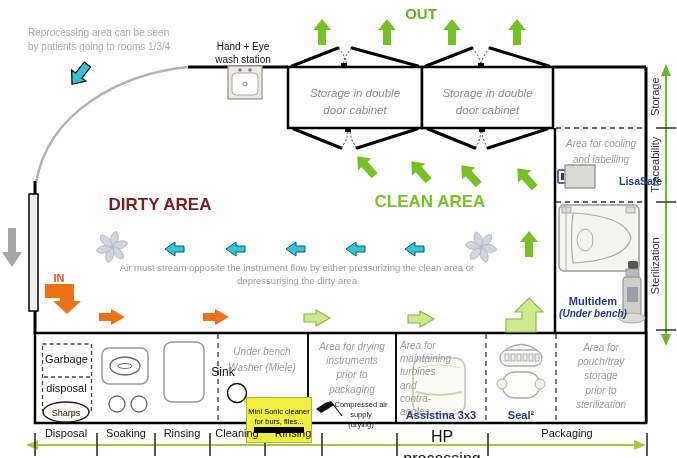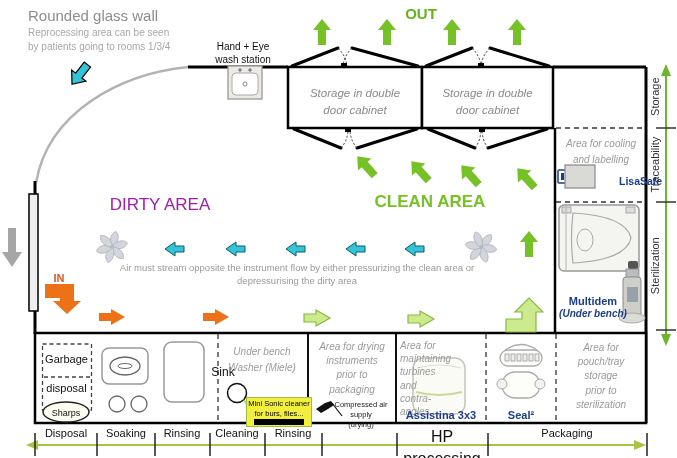--- a/index.html
+++ b/index.html
@@ -232,29 +232,28 @@
     <polygon points="666,64 661,76 671,76" fill="#6cb52c"></polygon>
     <polygon points="666,346 661,334 671,334" fill="#6cb52c"></polygon>
     <g stroke="#333" stroke-width="1.5">
       <path d="M656,128 H676"></path>
           <path d="M656,202 H676"></path>
           <path d="M656,330 H676"></path>
     </g>
   </g>
 </svg>
 
-<div class="t" style="left:28px;top:5px;width:170px;font-size:15px;color:#8c8c8c;">Rounded glass wall</div>
 <div class="t" style="left:28px;top:26px;width:180px;font-size:10px;color:#a8a8a8;line-height:1.35;">Reprocessing area can be seen
 by patients going to rooms 1/3/4</div>
 <div class="t c" style="left:212px;top:41px;width:62px;font-size:10px;line-height:1.25;">Hand + Eye
 wash station</div>
 
 <div class="t c" style="left:396px;top:3px;width:50px;font-size:15px;font-weight:bold;color:#64b41e;">OUT</div>
 <div class="t c" style="left:48px;top:271px;width:22px;font-size:11px;font-weight:bold;color:#e8541a;">IN</div>
-<div class="t c" style="left:100px;top:193px;width:120px;font-size:17px;font-weight:normal;color:#a21caf;">DIRTY AREA</div>
+<div class="t c" style="left:100px;top:193px;width:120px;font-size:17px;font-weight:bold;color:#7f1d1d;">DIRTY AREA</div>
 <div class="t c" style="left:372px;top:190px;width:116px;font-size:17px;font-weight:bold;color:#76c226;">CLEAN AREA</div>
 <div class="t c" style="left:92px;top:261px;width:410px;font-size:9.5px;color:#9a9a9a;">Air must stream opposite the instrument flow by either pressurizing the clean area or depressurising the dirty area</div>
 
 <div class="t c ig" style="left:292px;top:85px;width:126px;font-size:11.5px;line-height:1.45;color:#8a8a8a;">Storage in double
 door cabinet</div>
 <div class="t c ig" style="left:424px;top:85px;width:127px;font-size:11.5px;line-height:1.45;color:#8a8a8a;">Storage in double
 door cabinet</div>
 
 <div class="t c ig" style="left:558px;top:136px;width:86px;font-size:10px;line-height:1.55;">Area for cooling
 and labelling</div>
@@ -271,21 +270,21 @@
 <div class="t c rot" style="left:611px;top:157px;width:90px;font-size:11px;color:#333;">Traceability</div>
 <div class="t c rot" style="left:611px;top:258px;width:90px;font-size:11px;color:#333;">Sterilization</div>
 
 <div class="t c" style="left:42px;top:352px;width:49px;font-size:11px;">Garbage</div>
 <div class="t c" style="left:42px;top:381px;width:49px;font-size:11px;">disposal</div>
 <div class="t c" style="left:44px;top:407px;width:44px;font-size:9px;">Sharps</div>
 <div class="t c" style="left:164px;top:364px;width:40px;font-size:12px;padding-left:39px;">Sink</div>
 <div class="t c ig" style="left:222px;top:344px;width:80px;font-size:10px;line-height:1.55;">Under bench
 Washer (Miele)</div>
 
-<div style="position:absolute;left:246px;top:397px;width:64px;background:#f2ee3e;border:1px solid #9bbf45;text-align:center;font-size:7.5px;line-height:1.3;padding:1px 0;">
+<div style="position:absolute;left:246px;top:397px;width:64px;background:#f2ee3e;border:1px solid #9bbf45;text-align:center;font-size:7.5px;line-height:1.3;padding:9px 0;">
   <span>Mini Sonic cleaner</span><br>
   <span style="display:inline-block;border-bottom:6px solid #000000;">for burs, files...</span>
 </div>
 
 <div class="t c ig" style="left:312px;top:340px;width:80px;font-size:10px;line-height:1.42;">Area for drying
 instruments
 prior to
 packaging</div>
 <div class="t c" style="left:328px;top:400px;width:66px;font-size:7.5px;line-height:1.3;color:#222;">Compressed air supply
 (drying)</div>

